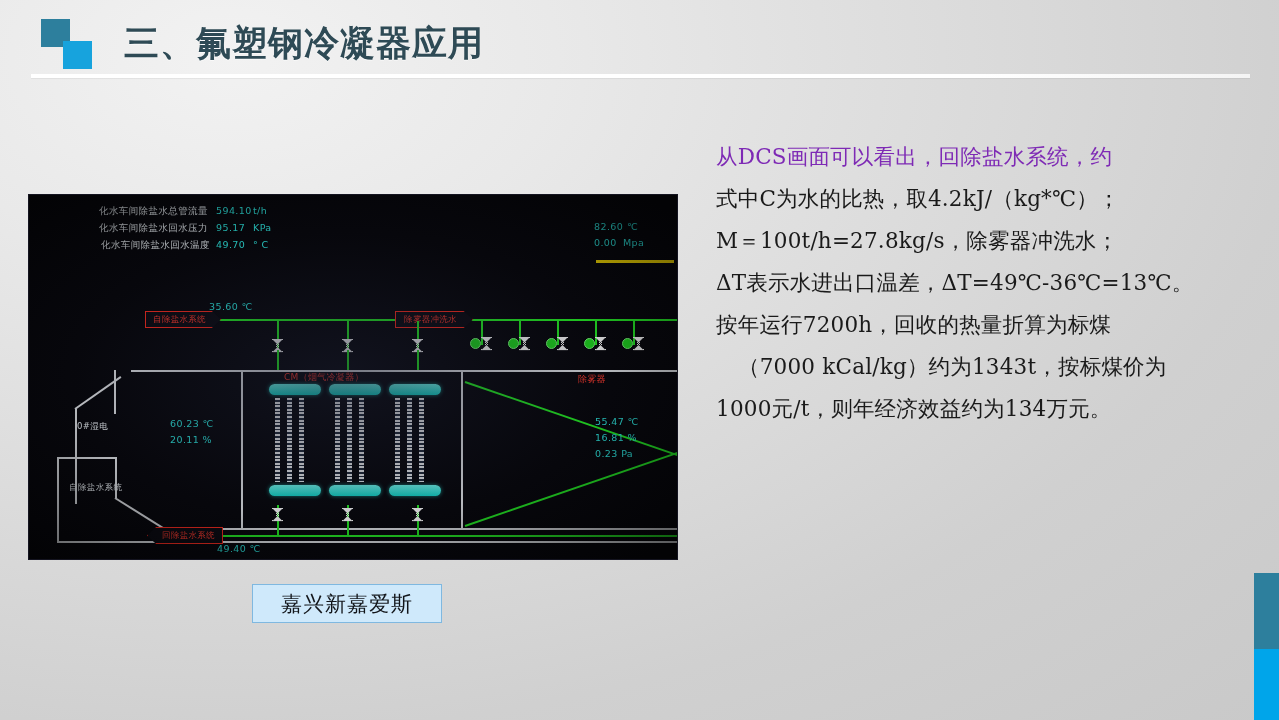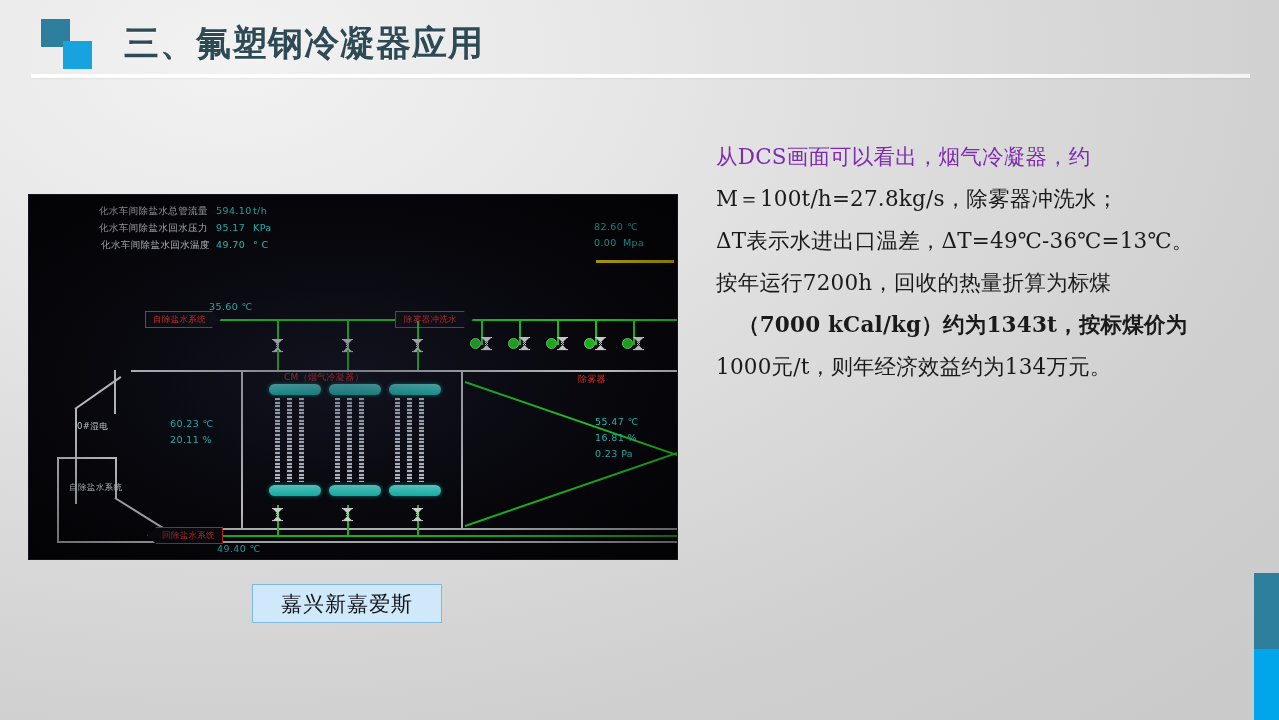--- a/index.html
+++ b/index.html
@@ -40,21 +40,21 @@
     font-family: "DejaVu Serif", "Liberation Serif", serif;
   }
   .body-text p {
     font-size: 21.5px;
     line-height: 42px;
     color: #1a1a1a;
     white-space: nowrap;
     letter-spacing: 0.2px;
   }
   .body-text p.accent { color: #7e2ab5; }
-  .body-text p.indent { text-indent: 22px; font-weight: bold; }
+  .body-text p.indent { text-indent: 22px; }
 
   
   .dcs-photo {
     position: absolute; left: 28px; top: 194px; width: 650px; height: 366px;
     background: #07070c;
     overflow: hidden;
     border: 1px solid #141420;
   }
   .dcs-photo .vign {
     position: absolute; inset: 0;
@@ -127,21 +127,22 @@
 <body>
 
 <div class="header">
   <div class="logo-sq dark"></div>
   <div class="logo-sq bright"></div>
   <div class="page-title">三、氟塑钢冷凝器应用</div>
   <div class="header-rule"></div>
 </div>
 
 <div class="body-text" id="body-text">
-    <p class="accent ">从DCS画面可以看出，烟气冷凝器，约</p>
+    <p class="accent ">从DCS画面可以看出，回除盐水系统，约</p>
+    <p class="">式中C为水的比热，取4.2kJ/（kg*℃）；</p>
     <p class="">M＝100t/h=27.8kg/s，除雾器冲洗水；</p>
     <p class="">ΔT表示水进出口温差，ΔT=49℃-36℃=13℃。</p>
     <p class="">按年运行7200h，回收的热量折算为标煤</p>
     <p class="indent">（7000 kCal/kg）约为1343t，按标煤价为</p>
     <p class="">1000元/t，则年经济效益约为134万元。</p>
   </div>
 
 <div class="dcs-photo">
 
   <div>

